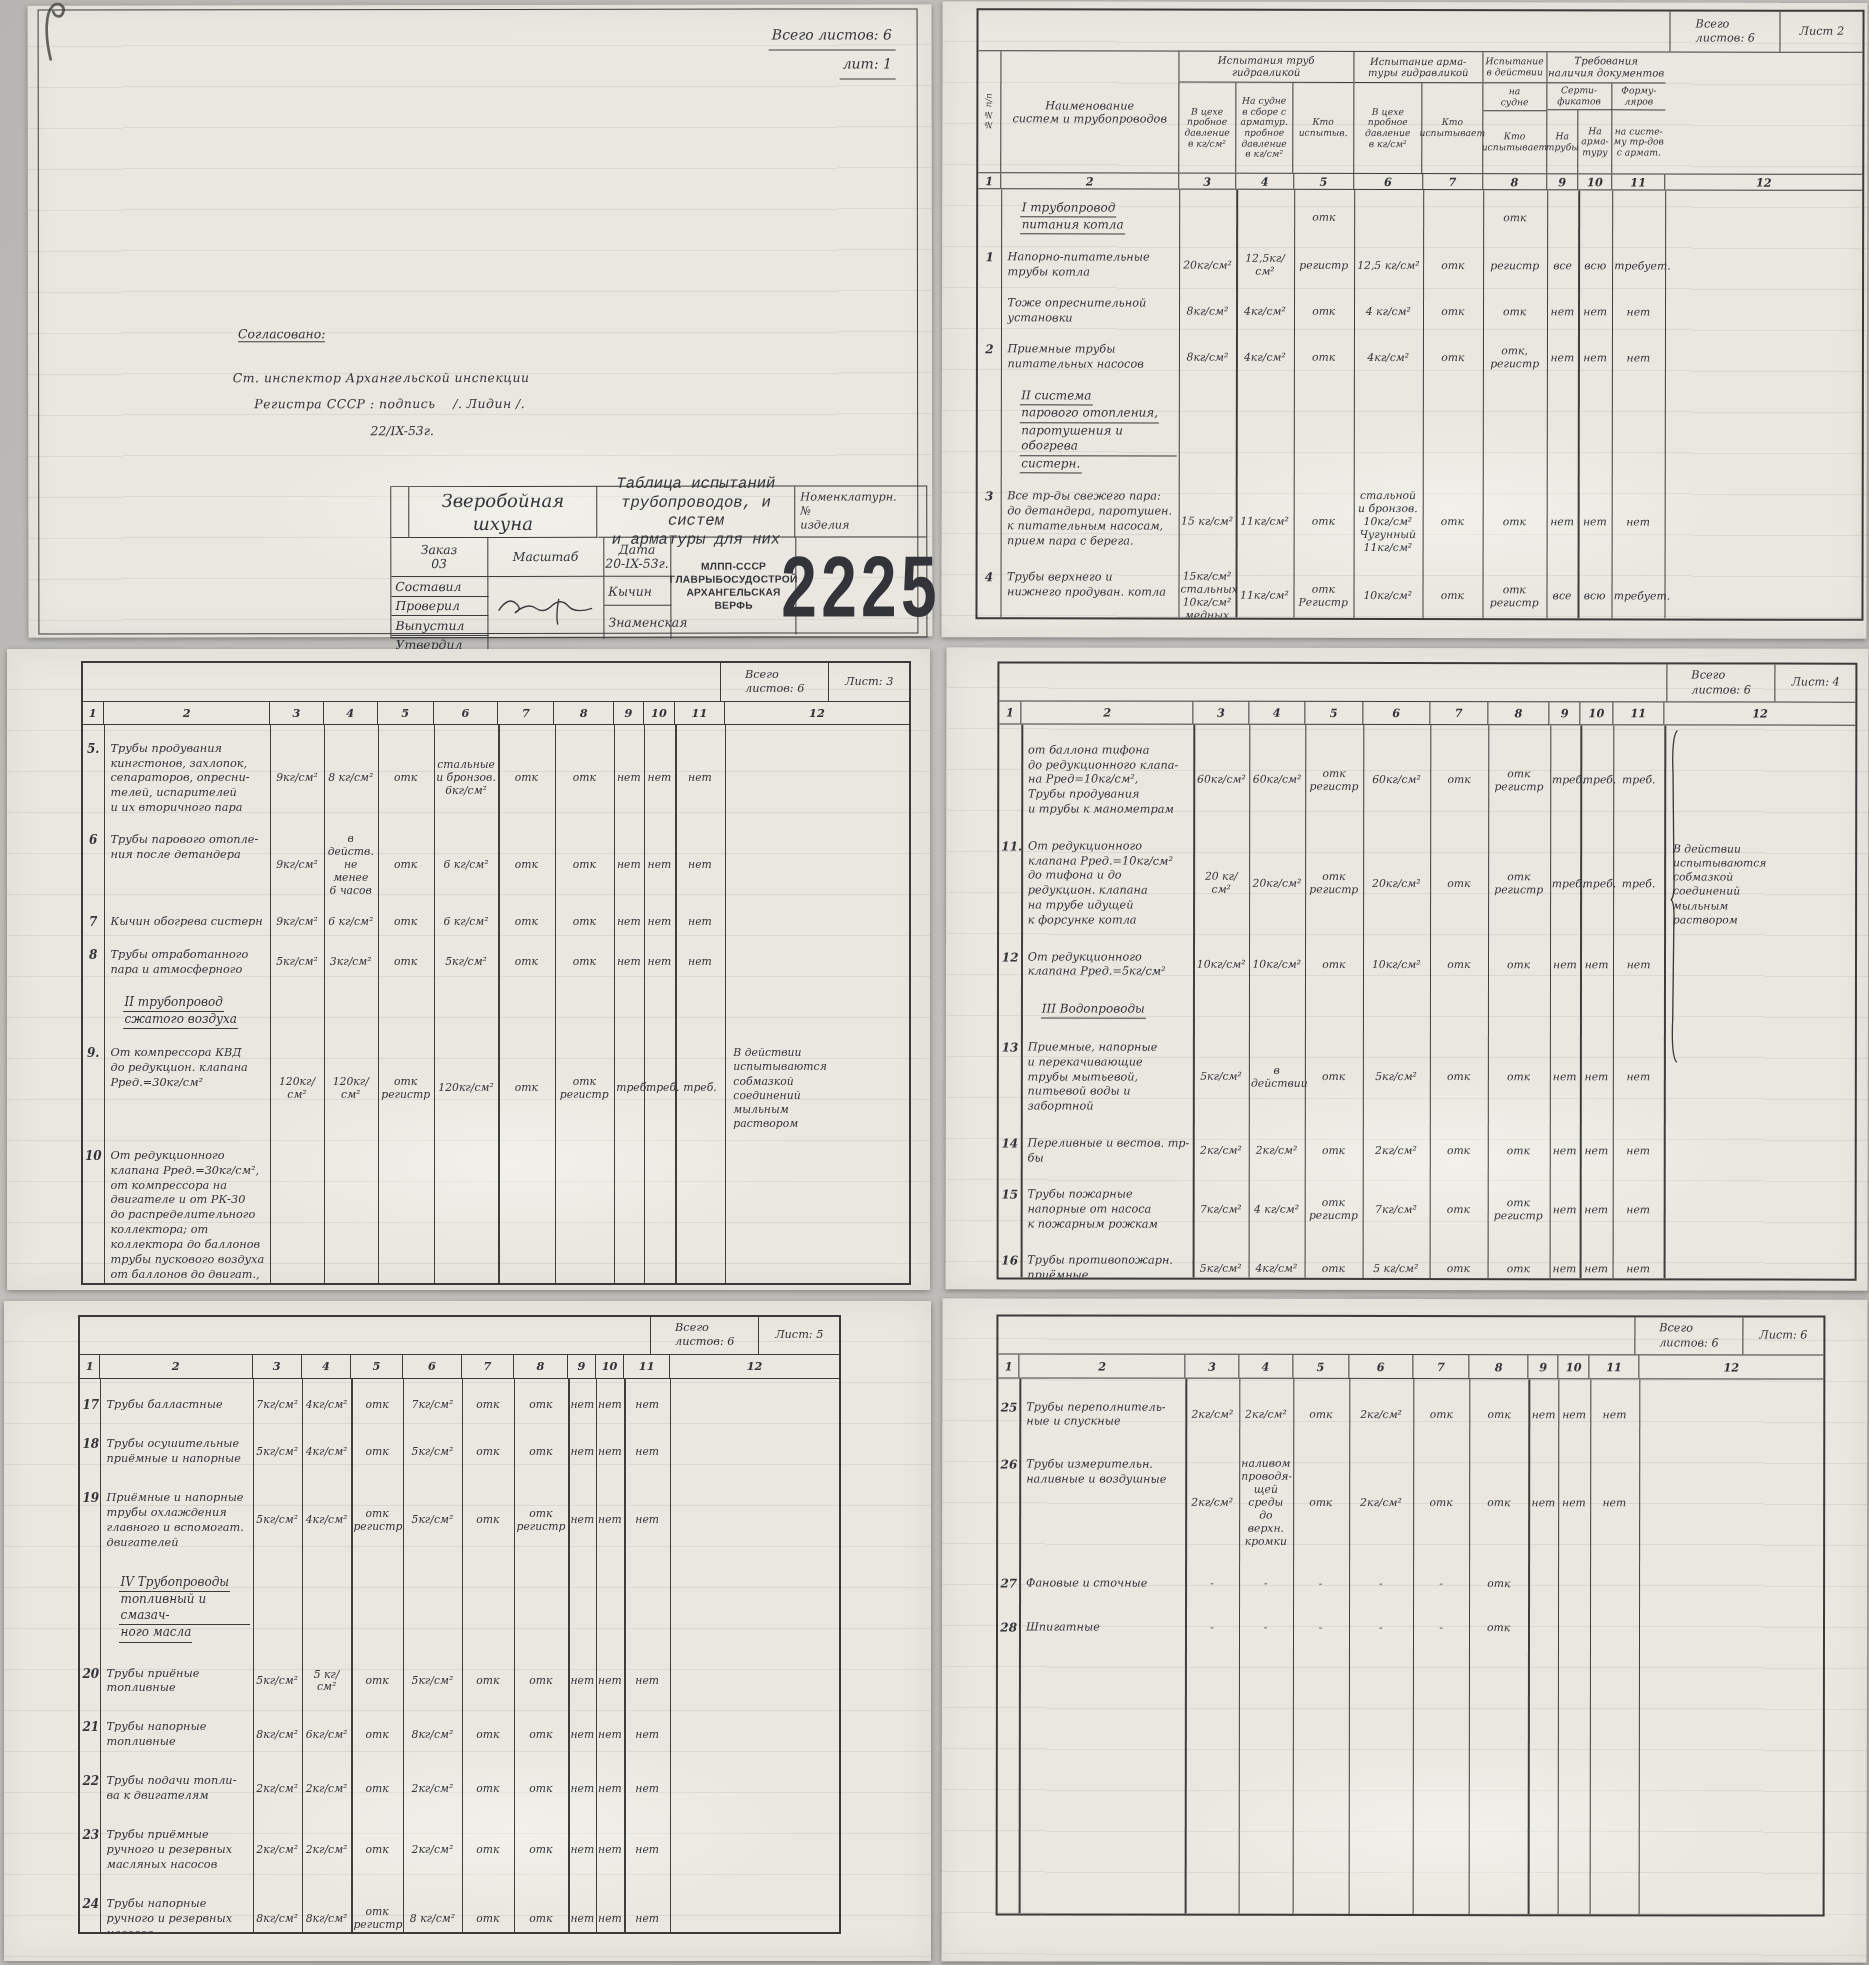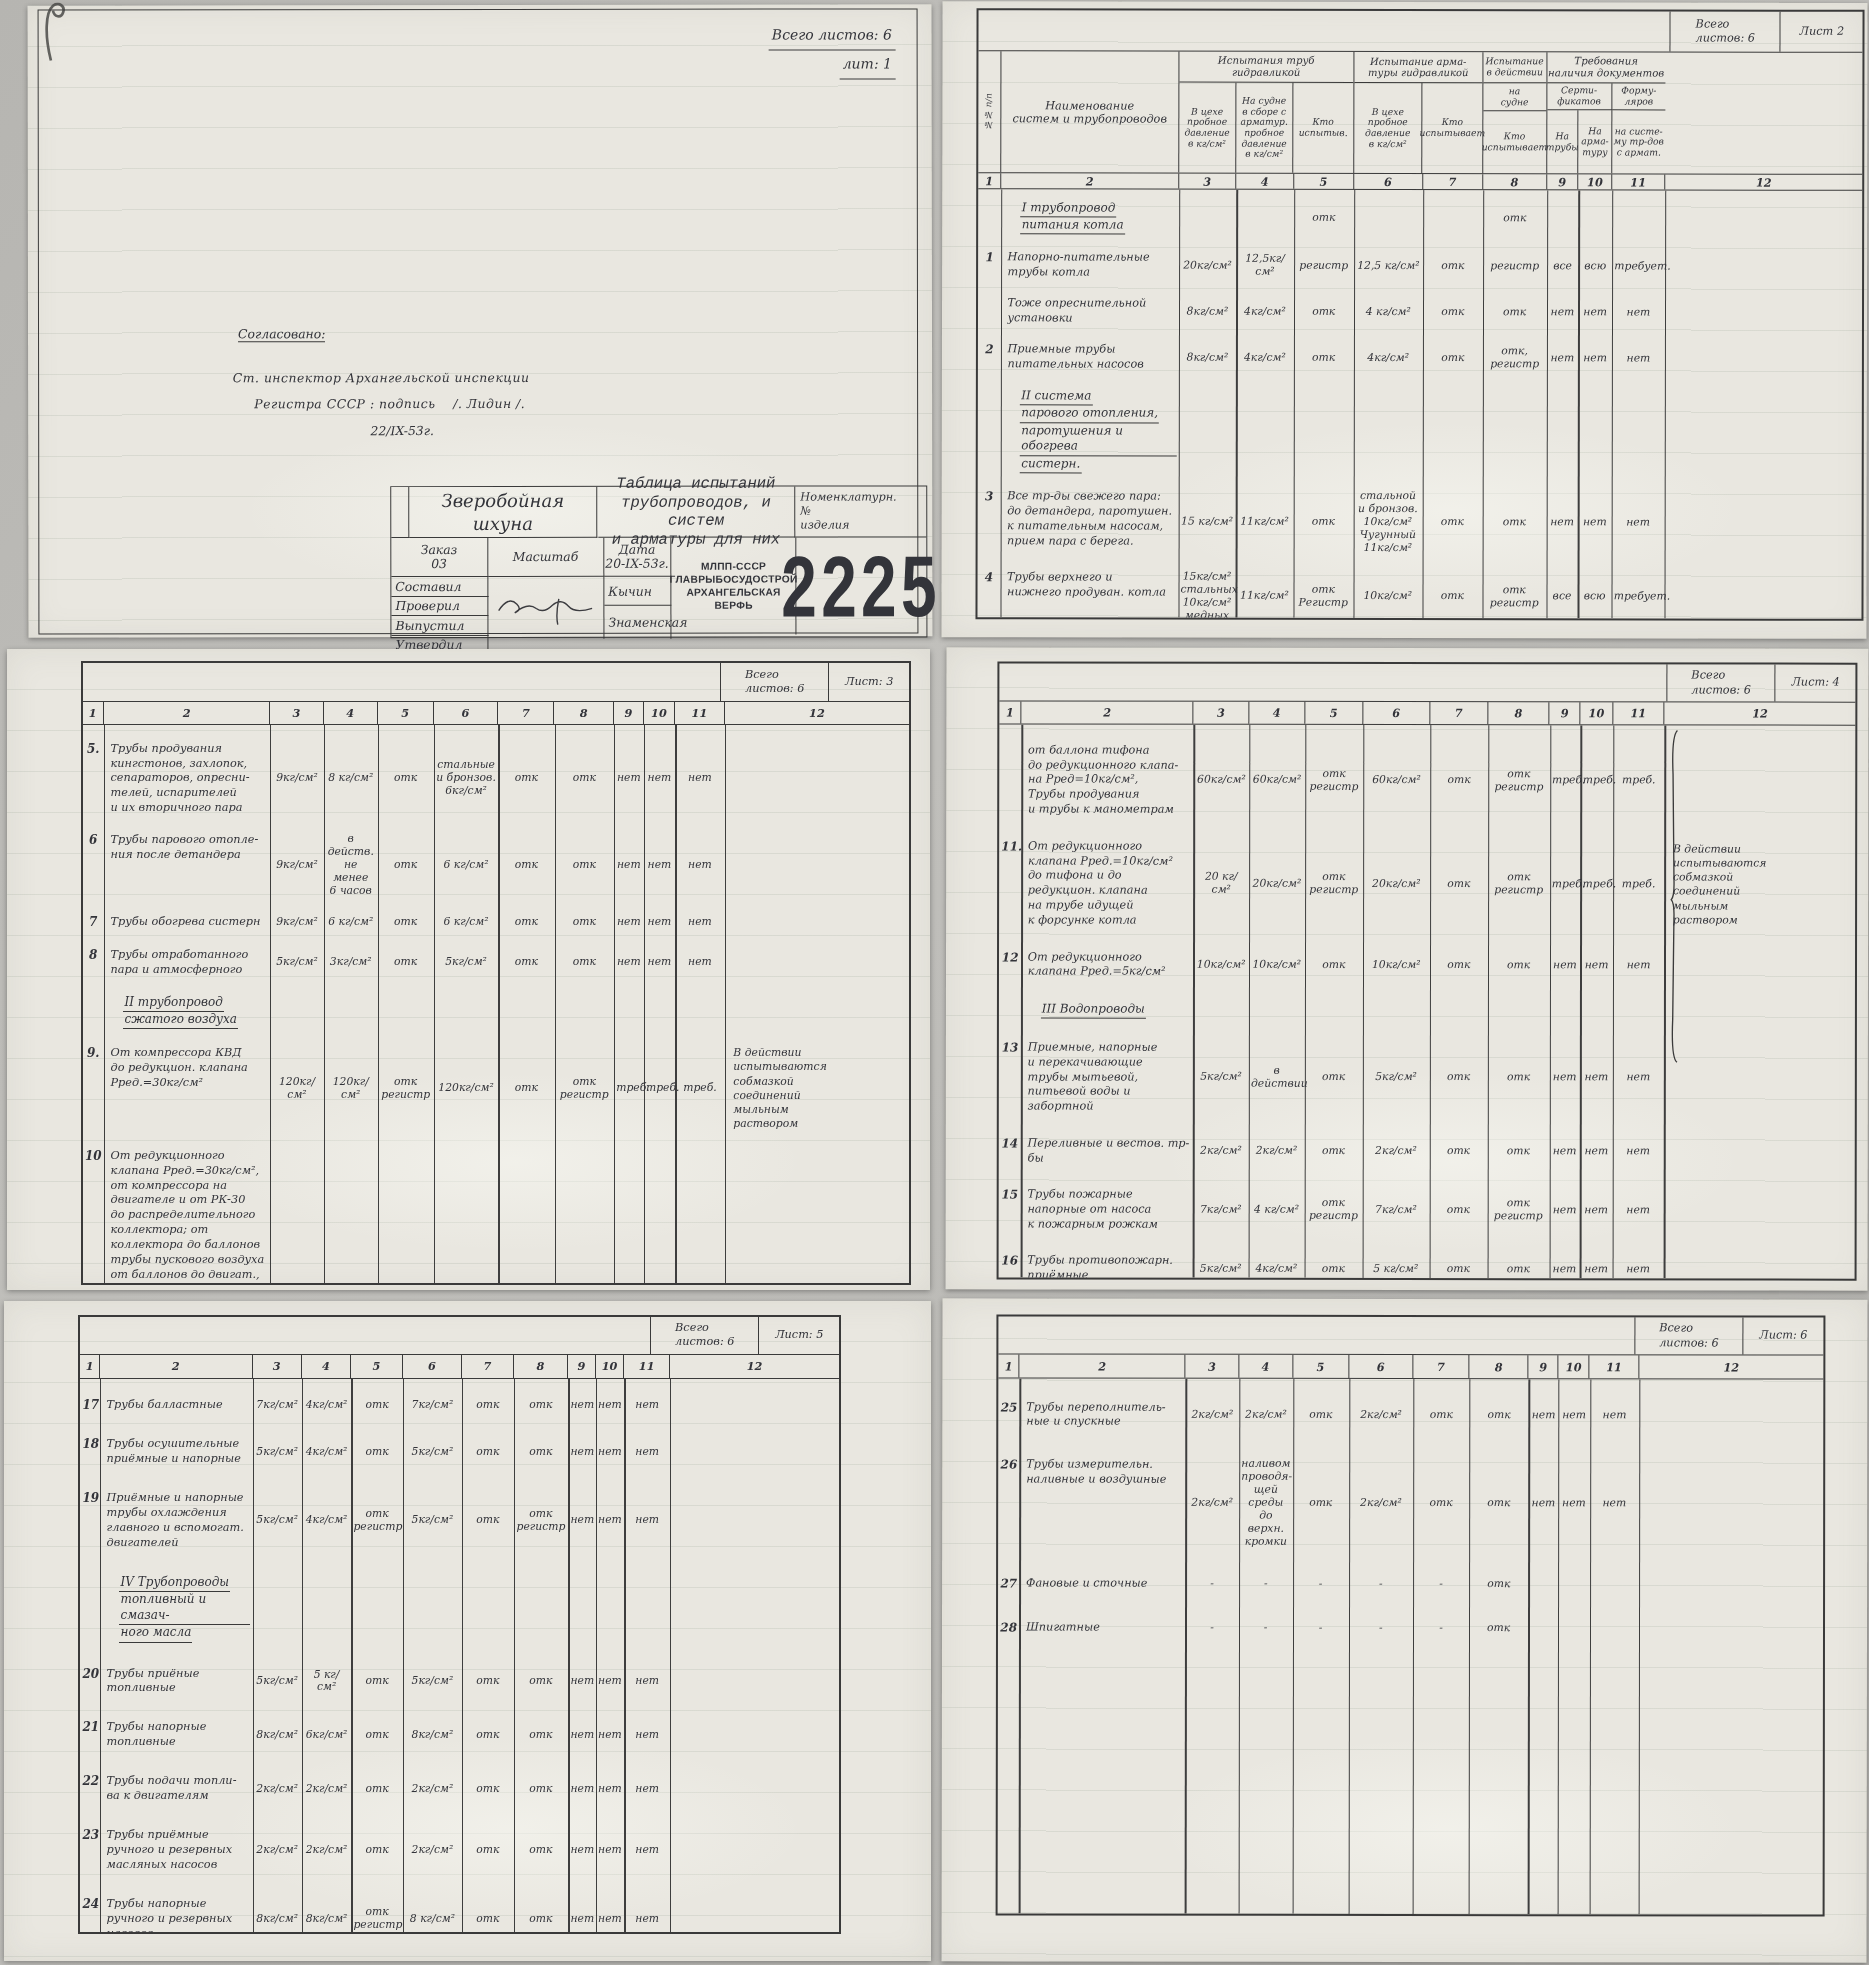--- a/index.html
+++ b/index.html
@@ -486,21 +486,21 @@
           <div class="cell val">отк</div>
           <div class="cell val">отк</div>
           <div class="cell val">нет</div>
           <div class="cell val">нет</div>
           <div class="cell val">нет</div>
           <div class="cell note"></div>
         </div>
         <div class="trow">
           <div class="cell numcell">7</div>
           <div class="cell c2">
-            <div>Трубы обогрева систерн</div>
+            <div>Кычин обогрева систерн</div>
           </div>
           <div class="cell val">9кг/см²</div>
           <div class="cell val">6 кг/см²</div>
           <div class="cell val">отк</div>
           <div class="cell val">6 кг/см²</div>
           <div class="cell val">отк</div>
           <div class="cell val">отк</div>
           <div class="cell val">нет</div>
           <div class="cell val">нет</div>
           <div class="cell val">нет</div>

